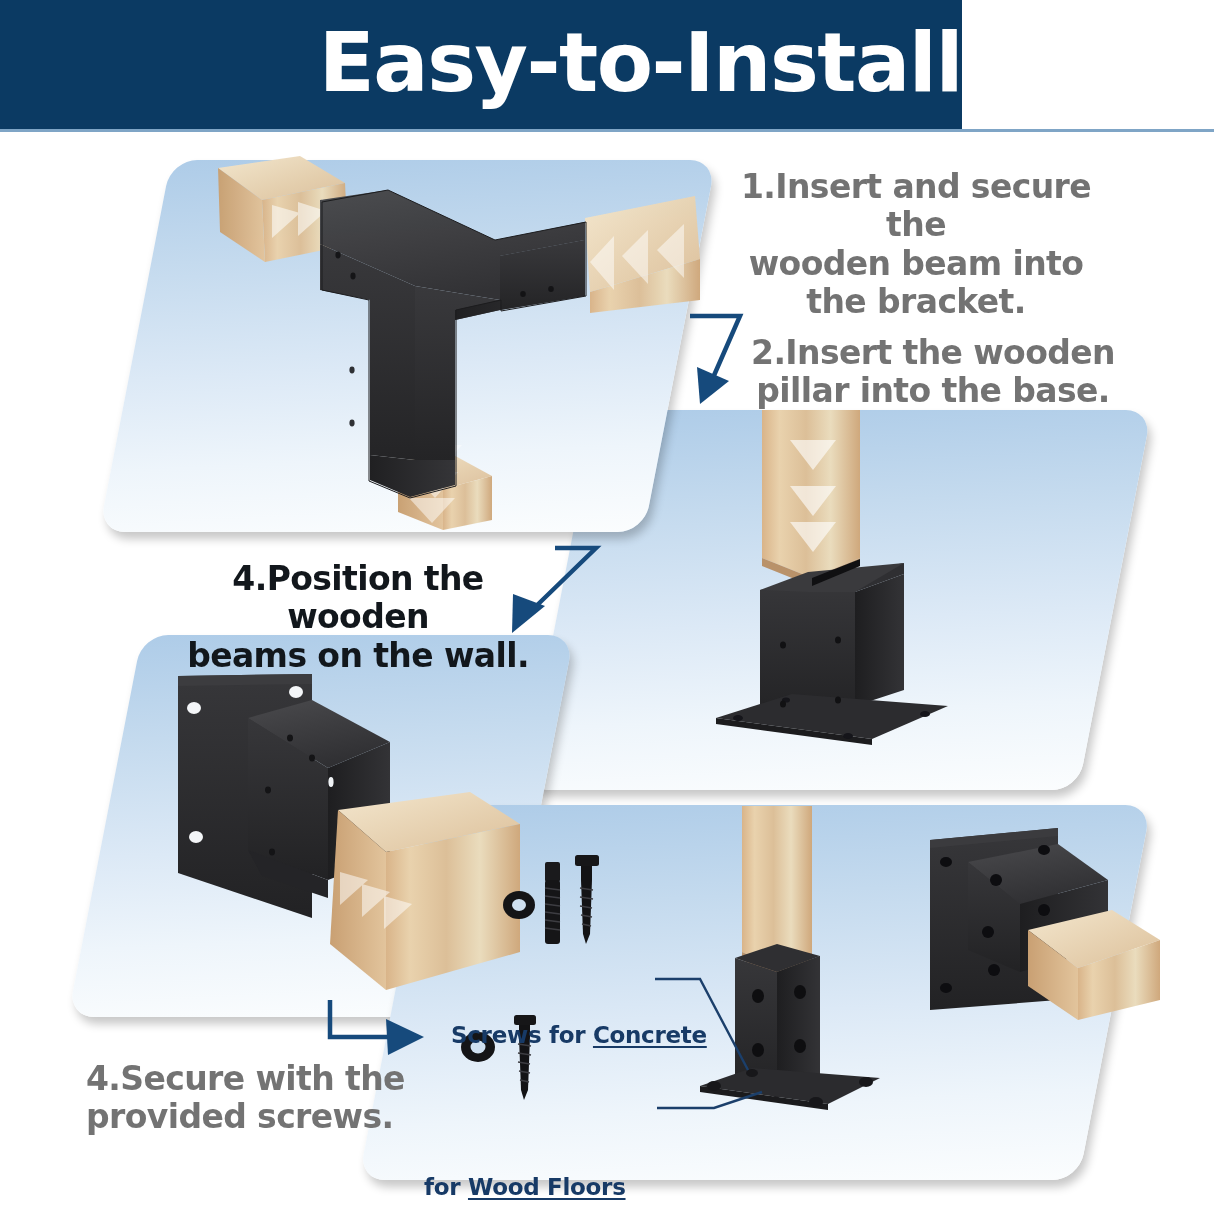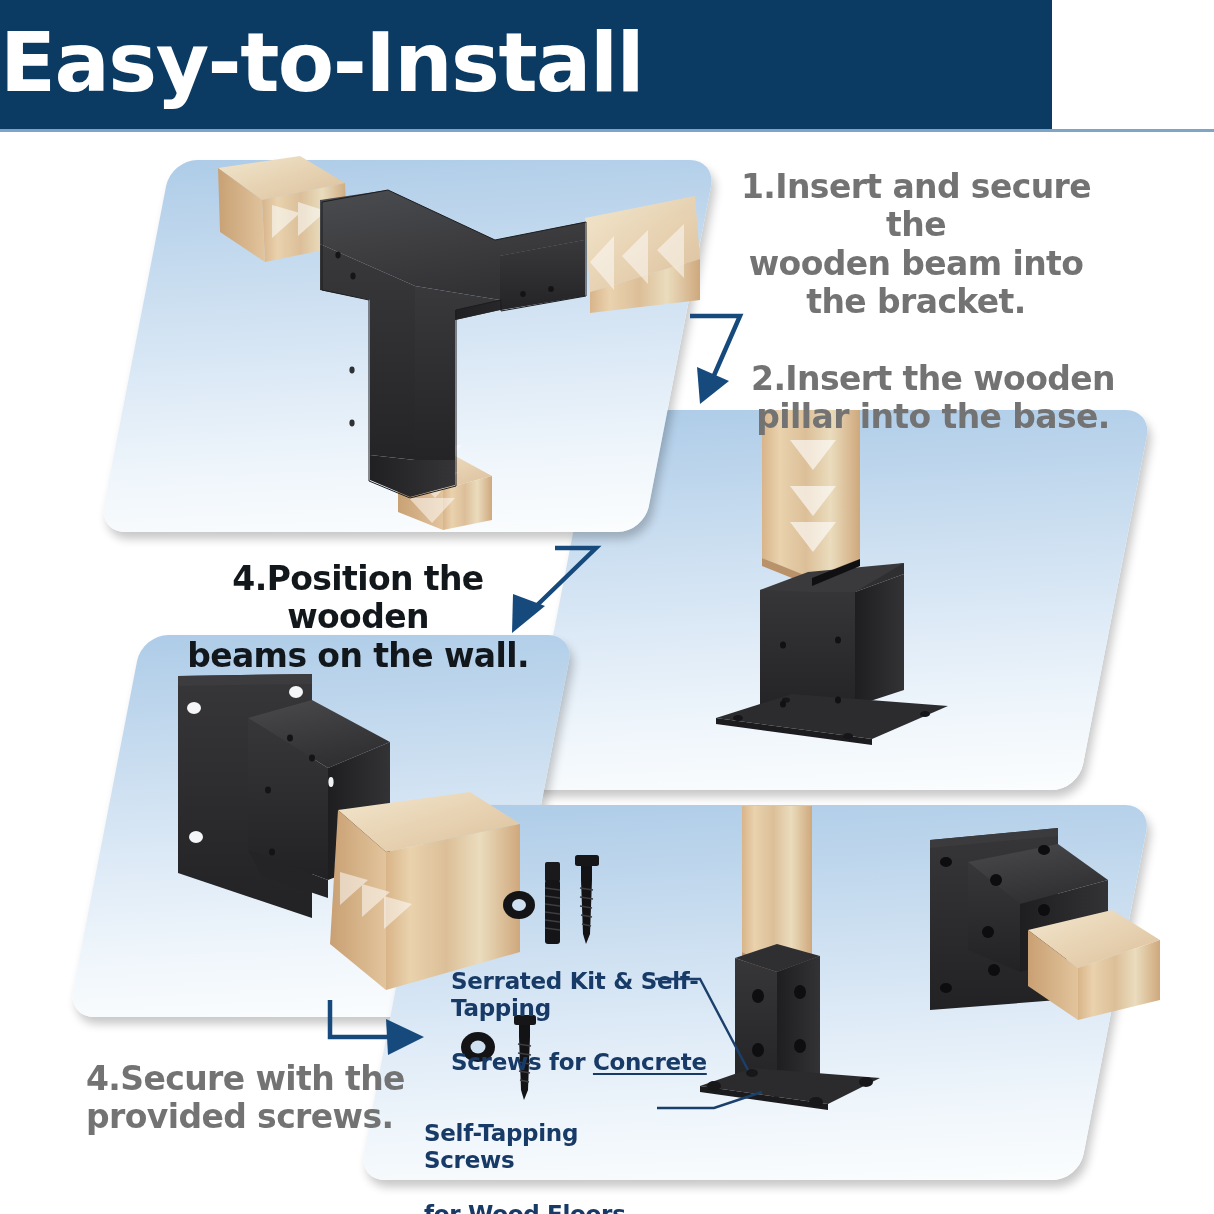--- a/index.html
+++ b/index.html
@@ -14,26 +14,26 @@
     position: relative;
     overflow: hidden;
     font-family: "Liberation Sans", sans-serif;
     -webkit-font-smoothing: antialiased;
   }
 
   
   .header-band {
     position: absolute;
     left: 0; top: 0;
-    width: 1052px;
+    width: 962px;
     height: 129px;
     background: #0b3a63;
     display: flex;
     align-items: center;
-    justify-content: flex-start;
+    justify-content: flex-end;
   }
   .header-title {
     color: #ffffff;
     font-size: 82px;
     font-weight: bold;
     letter-spacing: -1.5px;
     line-height: 1;
     font-family: "DejaVu Sans", sans-serif;
     margin-top: -4px;
   }
@@ -72,21 +72,21 @@
     color: #737373;
     font-weight: bold;
     font-size: 33px;
     line-height: 1.16;
     font-family: "DejaVu Sans", sans-serif;
     letter-spacing: -0.6px;
     z-index: 10;
     white-space: pre-line;
   }
   #step-1-text { left: 716px; top: 168px; width: 400px; text-align: center; }
-  #step-2-text { left: 748px; top: 334px; width: 370px; text-align: center; margin-top: 26px; }
+  #step-2-text { left: 748px; top: 334px; width: 370px; text-align: center; }
   #step-3-text { left: 168px; top: 560px; width: 380px; text-align: center; color: #12171c; }
   #step-4-text { left: 86px;  top: 1060px; width: 330px; text-align: left; }
 
   
   .callout {
     position: absolute;
     color: #173a66;
     font-weight: bold;
     font-size: 23px;
     line-height: 1.17;
@@ -415,20 +415,20 @@
 wooden beam into
 the bracket.</div>
 <div class="step-text" id="step-2-text">2.Insert the wooden
 pillar into the base.</div>
 <div class="step-text" id="step-3-text">4.Position the wooden
 beams on the wall.</div>
 <div class="step-text" id="step-4-text">4.Secure with the
 provided screws.</div>
 
 <div class="callout" id="callout-concrete">
-  <span>Serrated Kit &amp; Self-Tapping</span><br>
+  <br>
   <span>Screws for </span><u>Concrete</u>
 </div>
 
 <div class="callout" id="callout-wood">
-  <span>Self-Tapping Screws</span><br>
+  <br>
   <span>for </span><u>Wood Floors</u>
 </div>
 
 </body></html>

